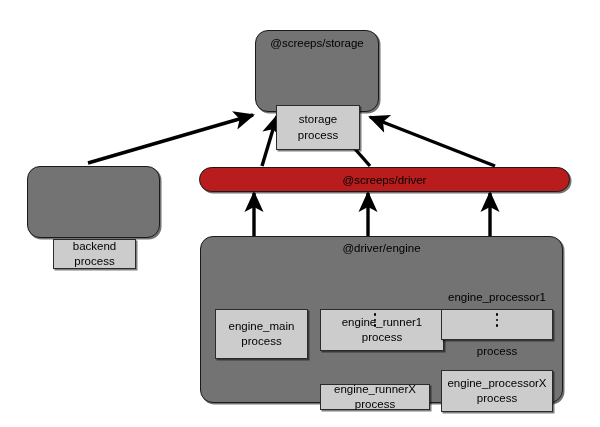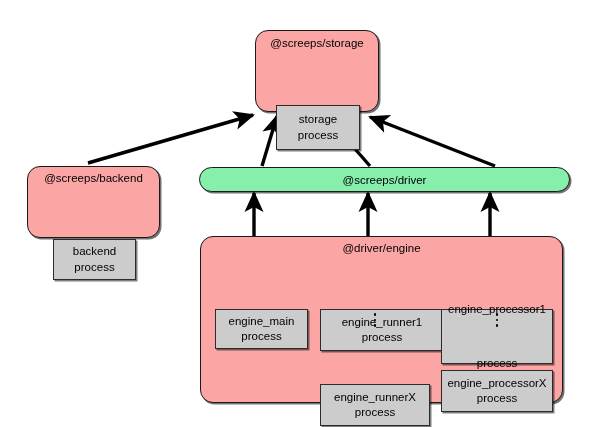--- a/index.html
+++ b/index.html
@@ -23,21 +23,21 @@
     position: absolute;
     left: 0;
     top: 0;
     width: 600px;
     height: 427px;
     pointer-events: none;
   }
   .pkg {
     position: absolute;
     box-sizing: border-box;
-    background: #fca5a5;
+    background: #737373;
     border: 1.6px solid #1a1a1a;
     border-radius: 13px;
     box-shadow: 1.5px 1.5px 0 rgba(0,0,0,0.55);
   }
   .pkg-title {
     position: absolute;
     left: 0;
     right: 0;
     text-align: center;
     font-size: 11.5px;
@@ -57,21 +57,21 @@
     font-size: 11.5px;
     line-height: 1.32;
     color: #000000;
     text-align: center;
     white-space: nowrap;
     margin-top: 48px;
   }
   .pill {
     position: absolute;
     box-sizing: border-box;
-    background: #86efac;
+    background: #b91c1c;
     border: 1.6px solid #1a1a1a;
     border-radius: 14px;
     box-shadow: 1.5px 1.5px 0 rgba(0,0,0,0.55);
     display: flex;
     align-items: center;
     justify-content: center;
     font-size: 11.5px;
     color: #000000;
     white-space: nowrap;
   }
@@ -132,61 +132,60 @@
 
   <div class="pkg" style="left:255px; top:30px; width:124px; height:82px;">
     <div class="pkg-title" style="top:6px;">@screeps/storage</div>
     <div class="proc" style="left:20px; top:26px; width:84px; height:45px;">
       <div>storage</div>
       <div>process</div>
     </div>
   </div>
 
   <div class="pkg" style="left:27px; top:166px; width:133px; height:72px;">
-    <div class="pkg-title" style="top:5px;">@screeps/backend</div>
-    <div class="proc" style="left:25px; top:24px; width:83px; height:41px;">
+    <div class="proc" style="left:25px; top:24px; width:83px; height:30px;">
       <div>backend</div>
       <div>process</div>
     </div>
   </div>
 
   <div class="pill" style="left:199px; top:167px; width:371px; height:25px;">
     <span>@screeps/driver</span>
   </div>
 
   <div class="pkg" style="left:200px; top:236px; width:363px; height:167px;">
     <div class="pkg-title" style="top:5px;">@driver/engine</div>
 
-    <div class="proc" style="left:14px; top:24px; width:93px; height:40px;">
+    <div class="proc" style="left:14px; top:24px; width:93px; height:50px;">
       <div>engine_main</div>
       <div>process</div>
     </div>
 
     <div class="proc" style="left:119px; top:24px; width:124px; height:42px;">
       <div>engine_runner1</div>
       <div>process</div>
     </div>
 
-    <div class="proc" style="left:240px; top:24px; width:112px; height:55px;gap:39px;">
+    <div class="proc" style="left:240px; top:24px; width:112px; height:31px;gap:39px;">
       <div>engine_processor1</div>
       <div>process</div>
     </div>
 
     <div class="ellipsis" style="left:169px; top:72px; width:10px; height:22px;">
       <span></span>
         <span></span>
         <span></span>
     </div>
     <div class="ellipsis" style="left:291px; top:72px; width:10px; height:22px;">
       <span></span>
         <span></span>
         <span></span>
     </div>
 
-    <div class="proc" style="left:119px; top:99px; width:110px; height:42px;">
+    <div class="proc" style="left:119px; top:99px; width:110px; height:26px;">
       <div>engine_runnerX</div>
       <div>process</div>
     </div>
 
     <div class="proc" style="left:240px; top:85px; width:112px; height:42px;">
       <div>engine_processorX</div>
       <div>process</div>
     </div>
   </div>
 

